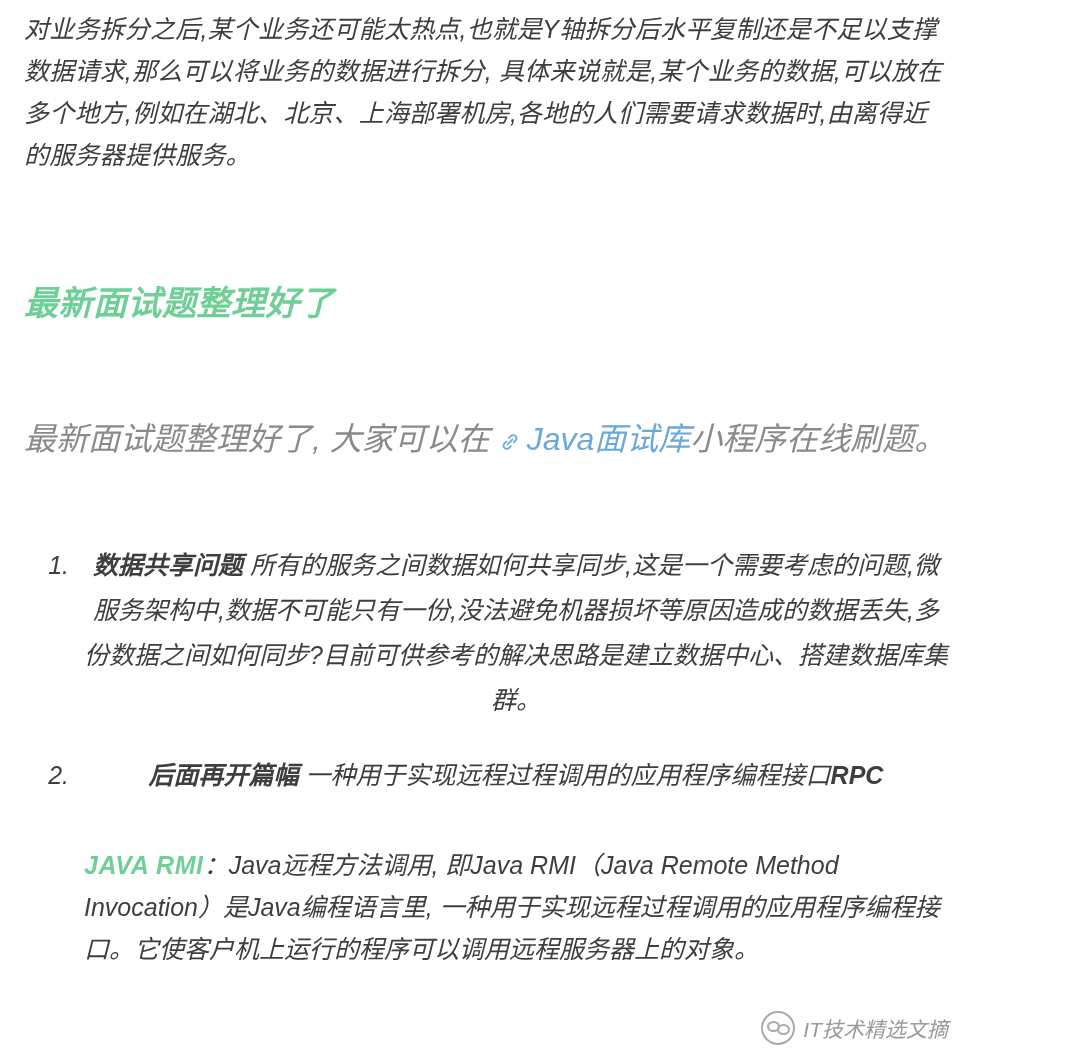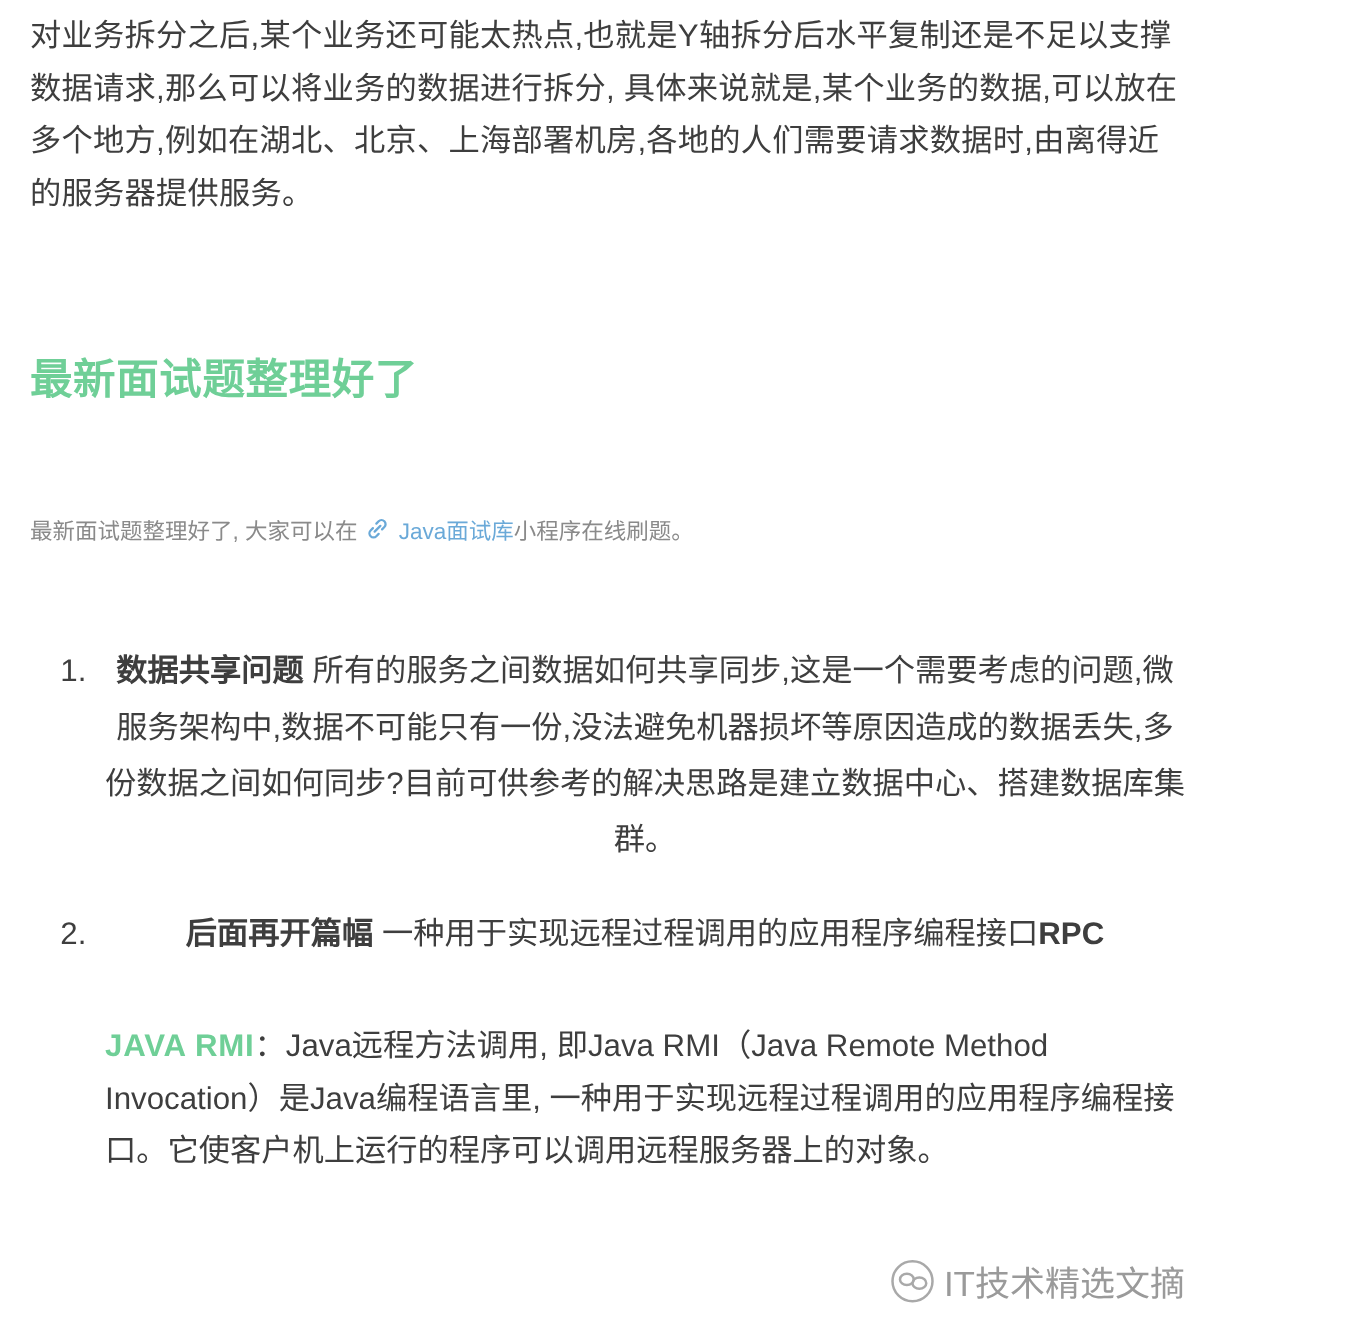--- a/index.html
+++ b/index.html
@@ -14,20 +14,21 @@
     overflow: hidden;
     font-family: "Liberation Sans", "DejaVu Sans", sans-serif;
     color: #3f3f3f;
   }
   .page {
     position: relative;
     width: 972px;
     height: 1059px;
     box-sizing: border-box;
     padding: 0 24px;
+    font-style: italic;
   }
   p.para {
     font-size: 25px;
     line-height: 42px;
     color: #3e3e3e;
     margin: 0;
     letter-spacing: 0.2px;
   }
   .intro-para {
     padding-top: 8px;
@@ -38,21 +39,21 @@
     color: #6fcf97;
     margin: 0;
     padding-top: 100px;
     letter-spacing: 0.5px;
   }
   .body-para {
     padding-top: 72px;
   }
   .note-para {
     padding-top: 62px;
-    font-size: 18px;
+    font-size: 32px;
     line-height: 40px;
     color: #8a8a8a;
   }
   .note-link {
     color: #6aa9d8;
     text-decoration: none;
   }
   .link-icon {
     display: inline-block;
     width: 22px;
@@ -93,21 +94,21 @@
     letter-spacing: 0.6px;
   }
   .watermark {
     position: absolute;
     right: 24px;
     bottom: 14px;
     display: flex;
     align-items: center;
     gap: 8px;
     color: #9a9a9a;
-    font-size: 28px;
+    font-size: 21px;
   }
   .wm-logo {
     width: 30px;
     height: 30px;
     border-radius: 50%;
     border: 2px solid #a9a9a9;
     position: relative;
     flex: 0 0 auto;
   }
   .wm-logo::before,

